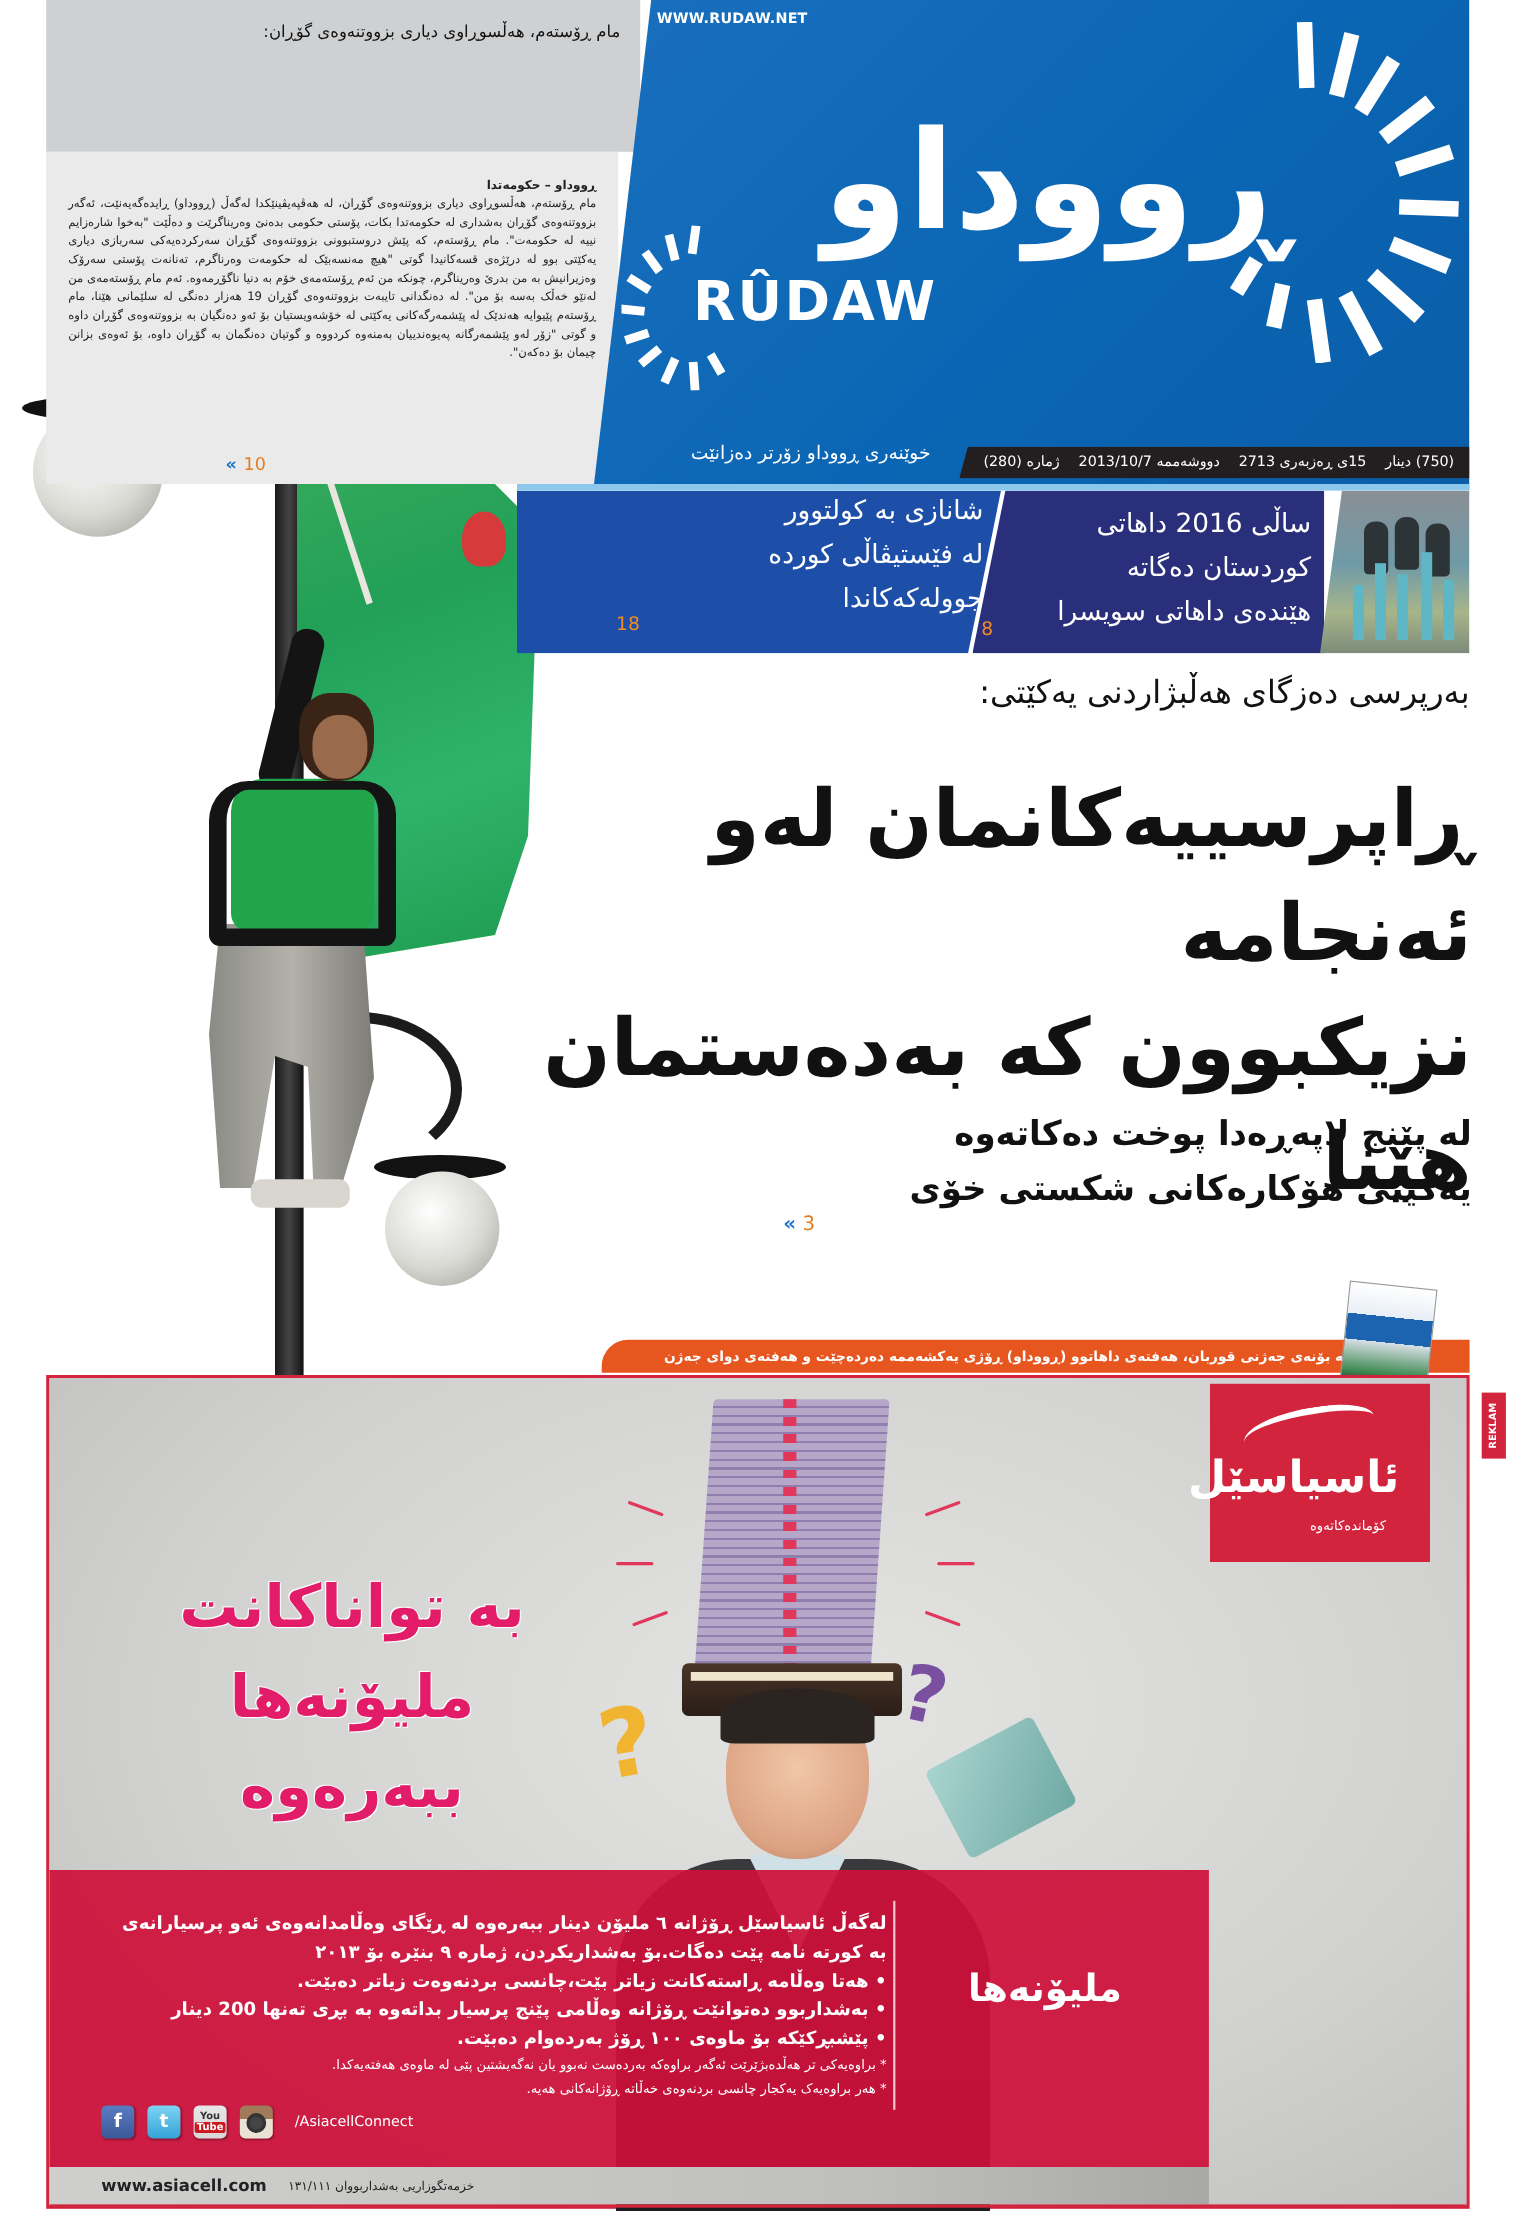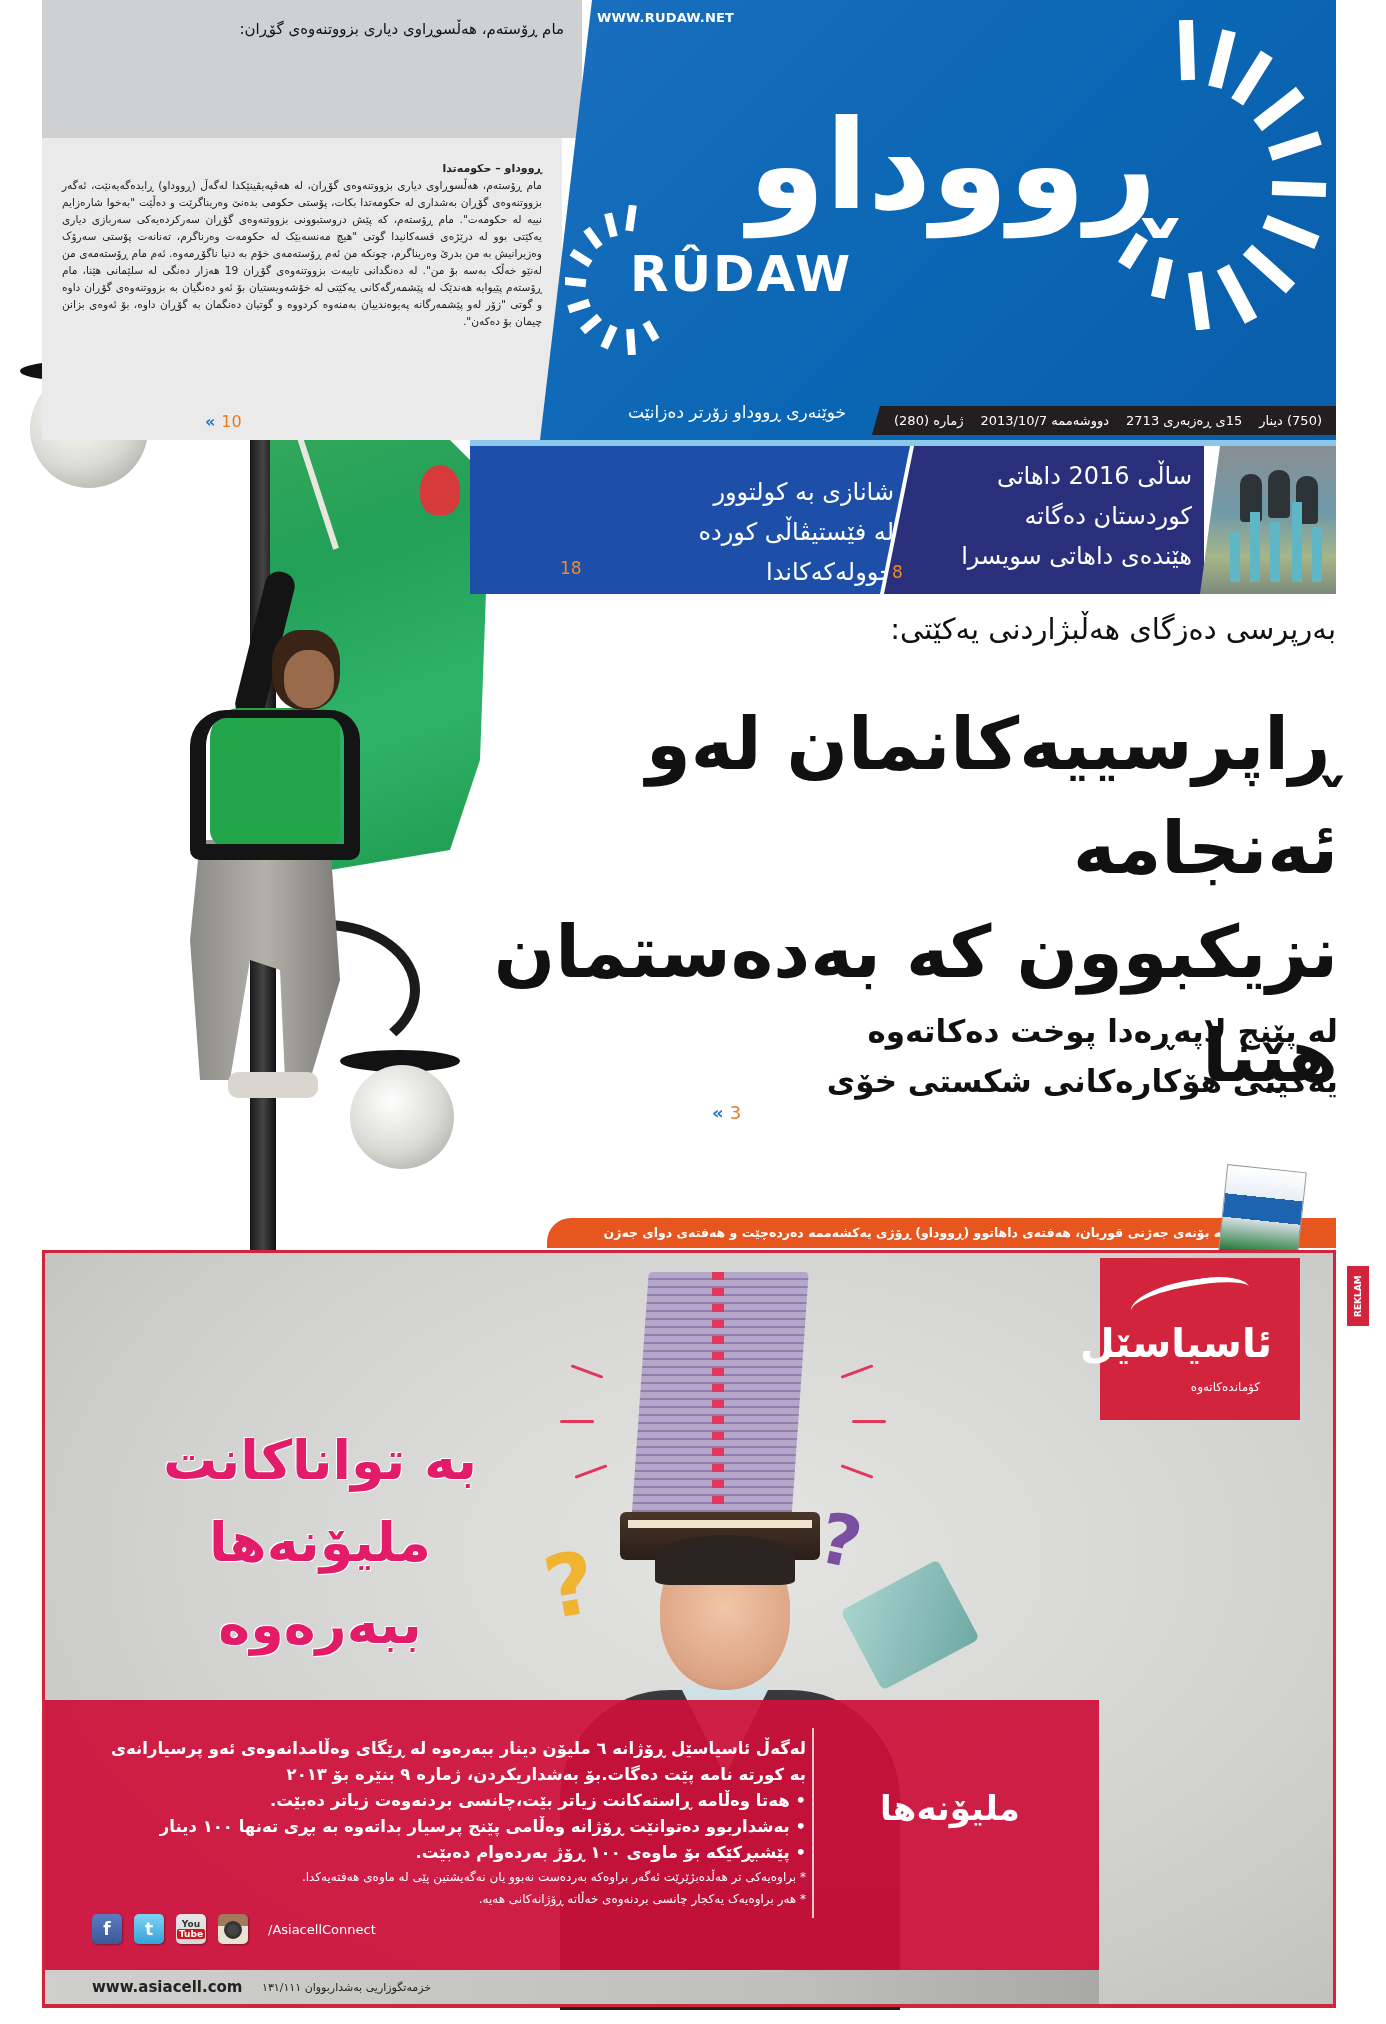--- a/index.html
+++ b/index.html
@@ -188,21 +188,21 @@
 
   <div class="issue-bar">
     <span><span>ژمارە</span> <span>(280)</span></span>
     <span><span>دووشەممە</span> <span>2013/10/7</span></span>
     <span>15ی ڕەزبەری 2713</span>
     <span><span>(750)</span> <span>دینار</span></span>
   </div>
   <div class="sep-line"></div>
 
   <div class="box-culture"></div>
-  <div class="box-text" style="right:492px;top:472px;">
+  <div class="box-text" style="right:492px;top:444px;">
     <div>شانازی بە کولتوور</div>
     <div>لە فێستیڤاڵی کوردە</div>
     <div>جوولەکەکاندا</div>
   </div>
   <div class="box-num" style="left:560px;top:558px;">18</div>
 
   <div class="box-econ"></div>
   <div class="box-text" style="right:194px;top:456px;">
     <div>ساڵی 2016 داهاتی</div>
     <div>کوردستان دەگاتە</div>
@@ -271,21 +271,21 @@
     <div>بە تواناکانت</div>
     <div>ملیۆنەها ببەرەوە</div>
   </div>
 
   <div class="info-panel"></div>
   <div class="info-divider"></div>
   <div class="info-text">
     <div>لەگەڵ ئاسیاسێل ڕۆژانە ٦ ملیۆن دینار ببەرەوە لە ڕێگای وەڵامدانەوەی ئەو پرسیارانەی بە کورتە نامە پێت دەگات.بۆ بەشداریکردن، ژمارە ٩ بنێرە بۆ ٢٠١٣</div>
     <ul>
       <li>• <span>هەتا وەڵامە ڕاستەکانت زیاتر بێت،چانسی بردنەوەت زیاتر دەبێت.</span></li>
-      <li>• <span>بەشداربوو دەتوانێت ڕۆژانە وەڵامی پێنج پرسیار بداتەوە بە بڕی تەنها ١٠٠ دینار</span></li>
+      <li>• <span>بەشداربوو دەتوانێت ڕۆژانە وەڵامی پێنج پرسیار بداتەوە بە بڕی تەنها 200 دینار</span></li>
       <li>• <span>پێشبڕکێکە بۆ ماوەی ١٠٠ ڕۆژ بەردەوام دەبێت.</span></li>
     </ul>
     <div class="note">* براوەیەکی تر هەڵدەبژێرێت ئەگەر براوەکە بەردەست نەبوو یان نەگەیشتین پێی لە ماوەی هەفتەیەکدا.</div>
     <div class="note">* هەر براوەیەک یەکجار چانسی بردنەوەی خەڵاتە ڕۆژانەکانی هەیە.</div>
   </div>
   <div class="info-title">ملیۆنەها</div>
 
   <div class="socials">
     <div class="soc fb">f</div>
     <div class="soc tw">t</div>

